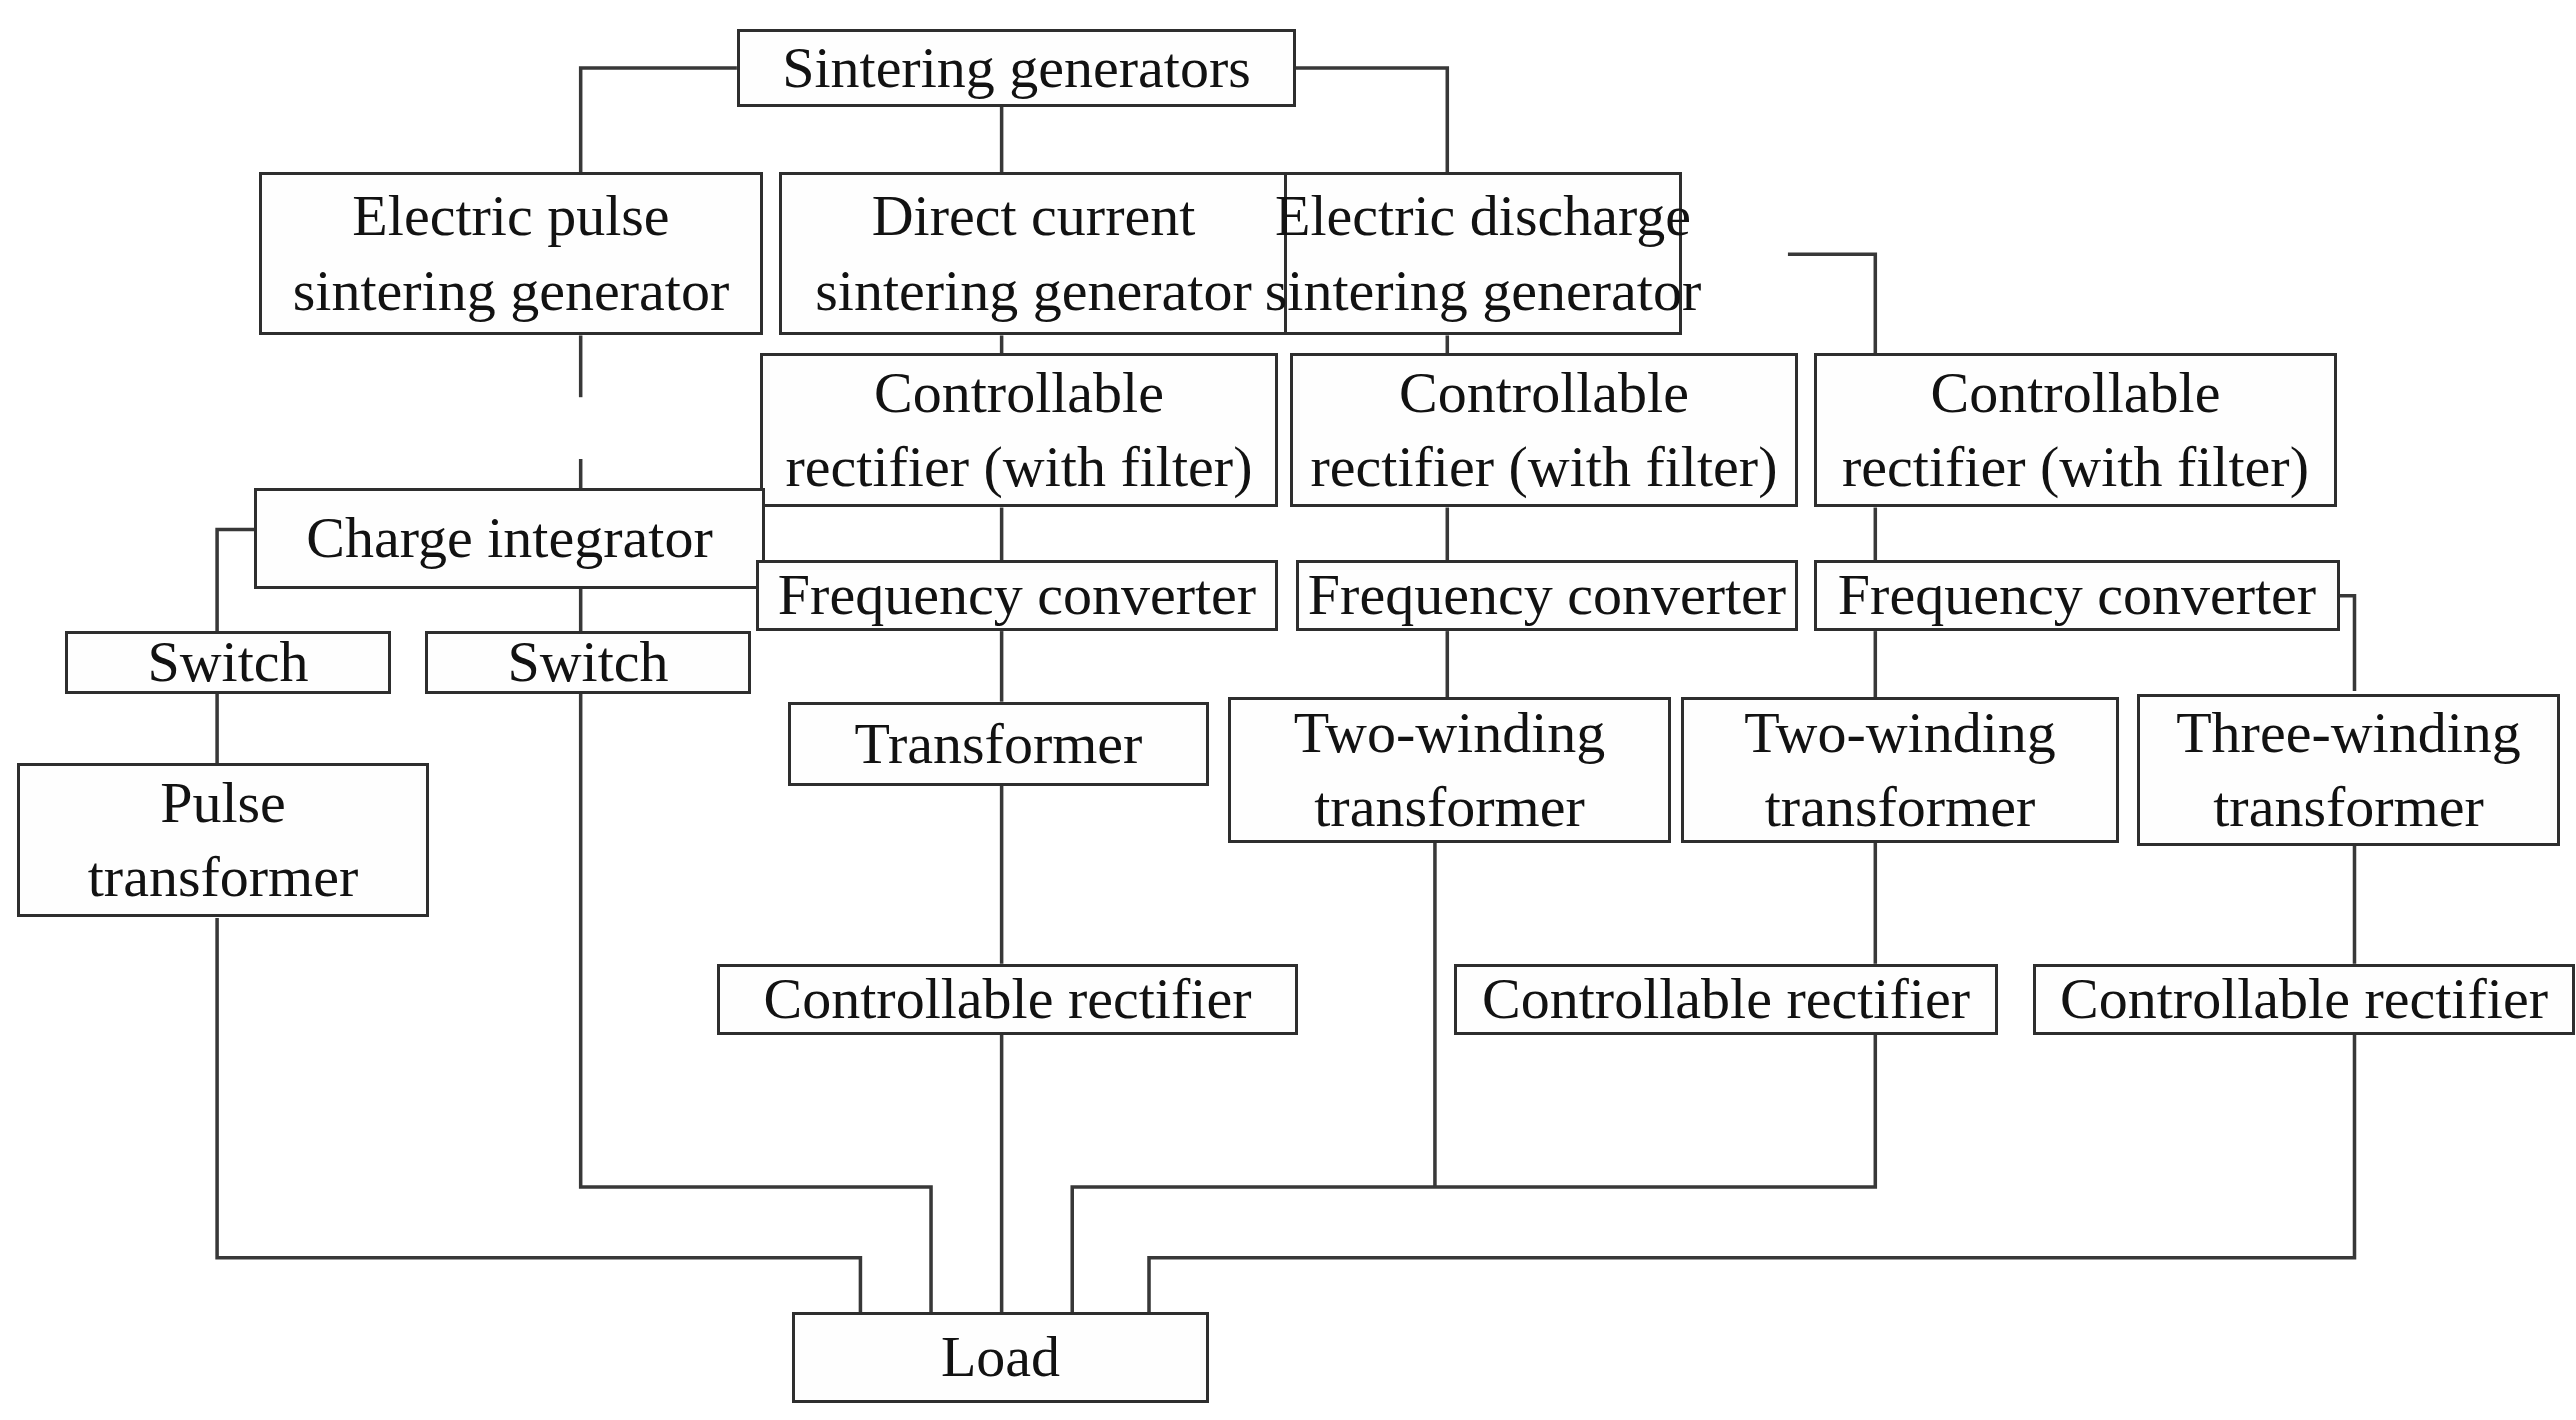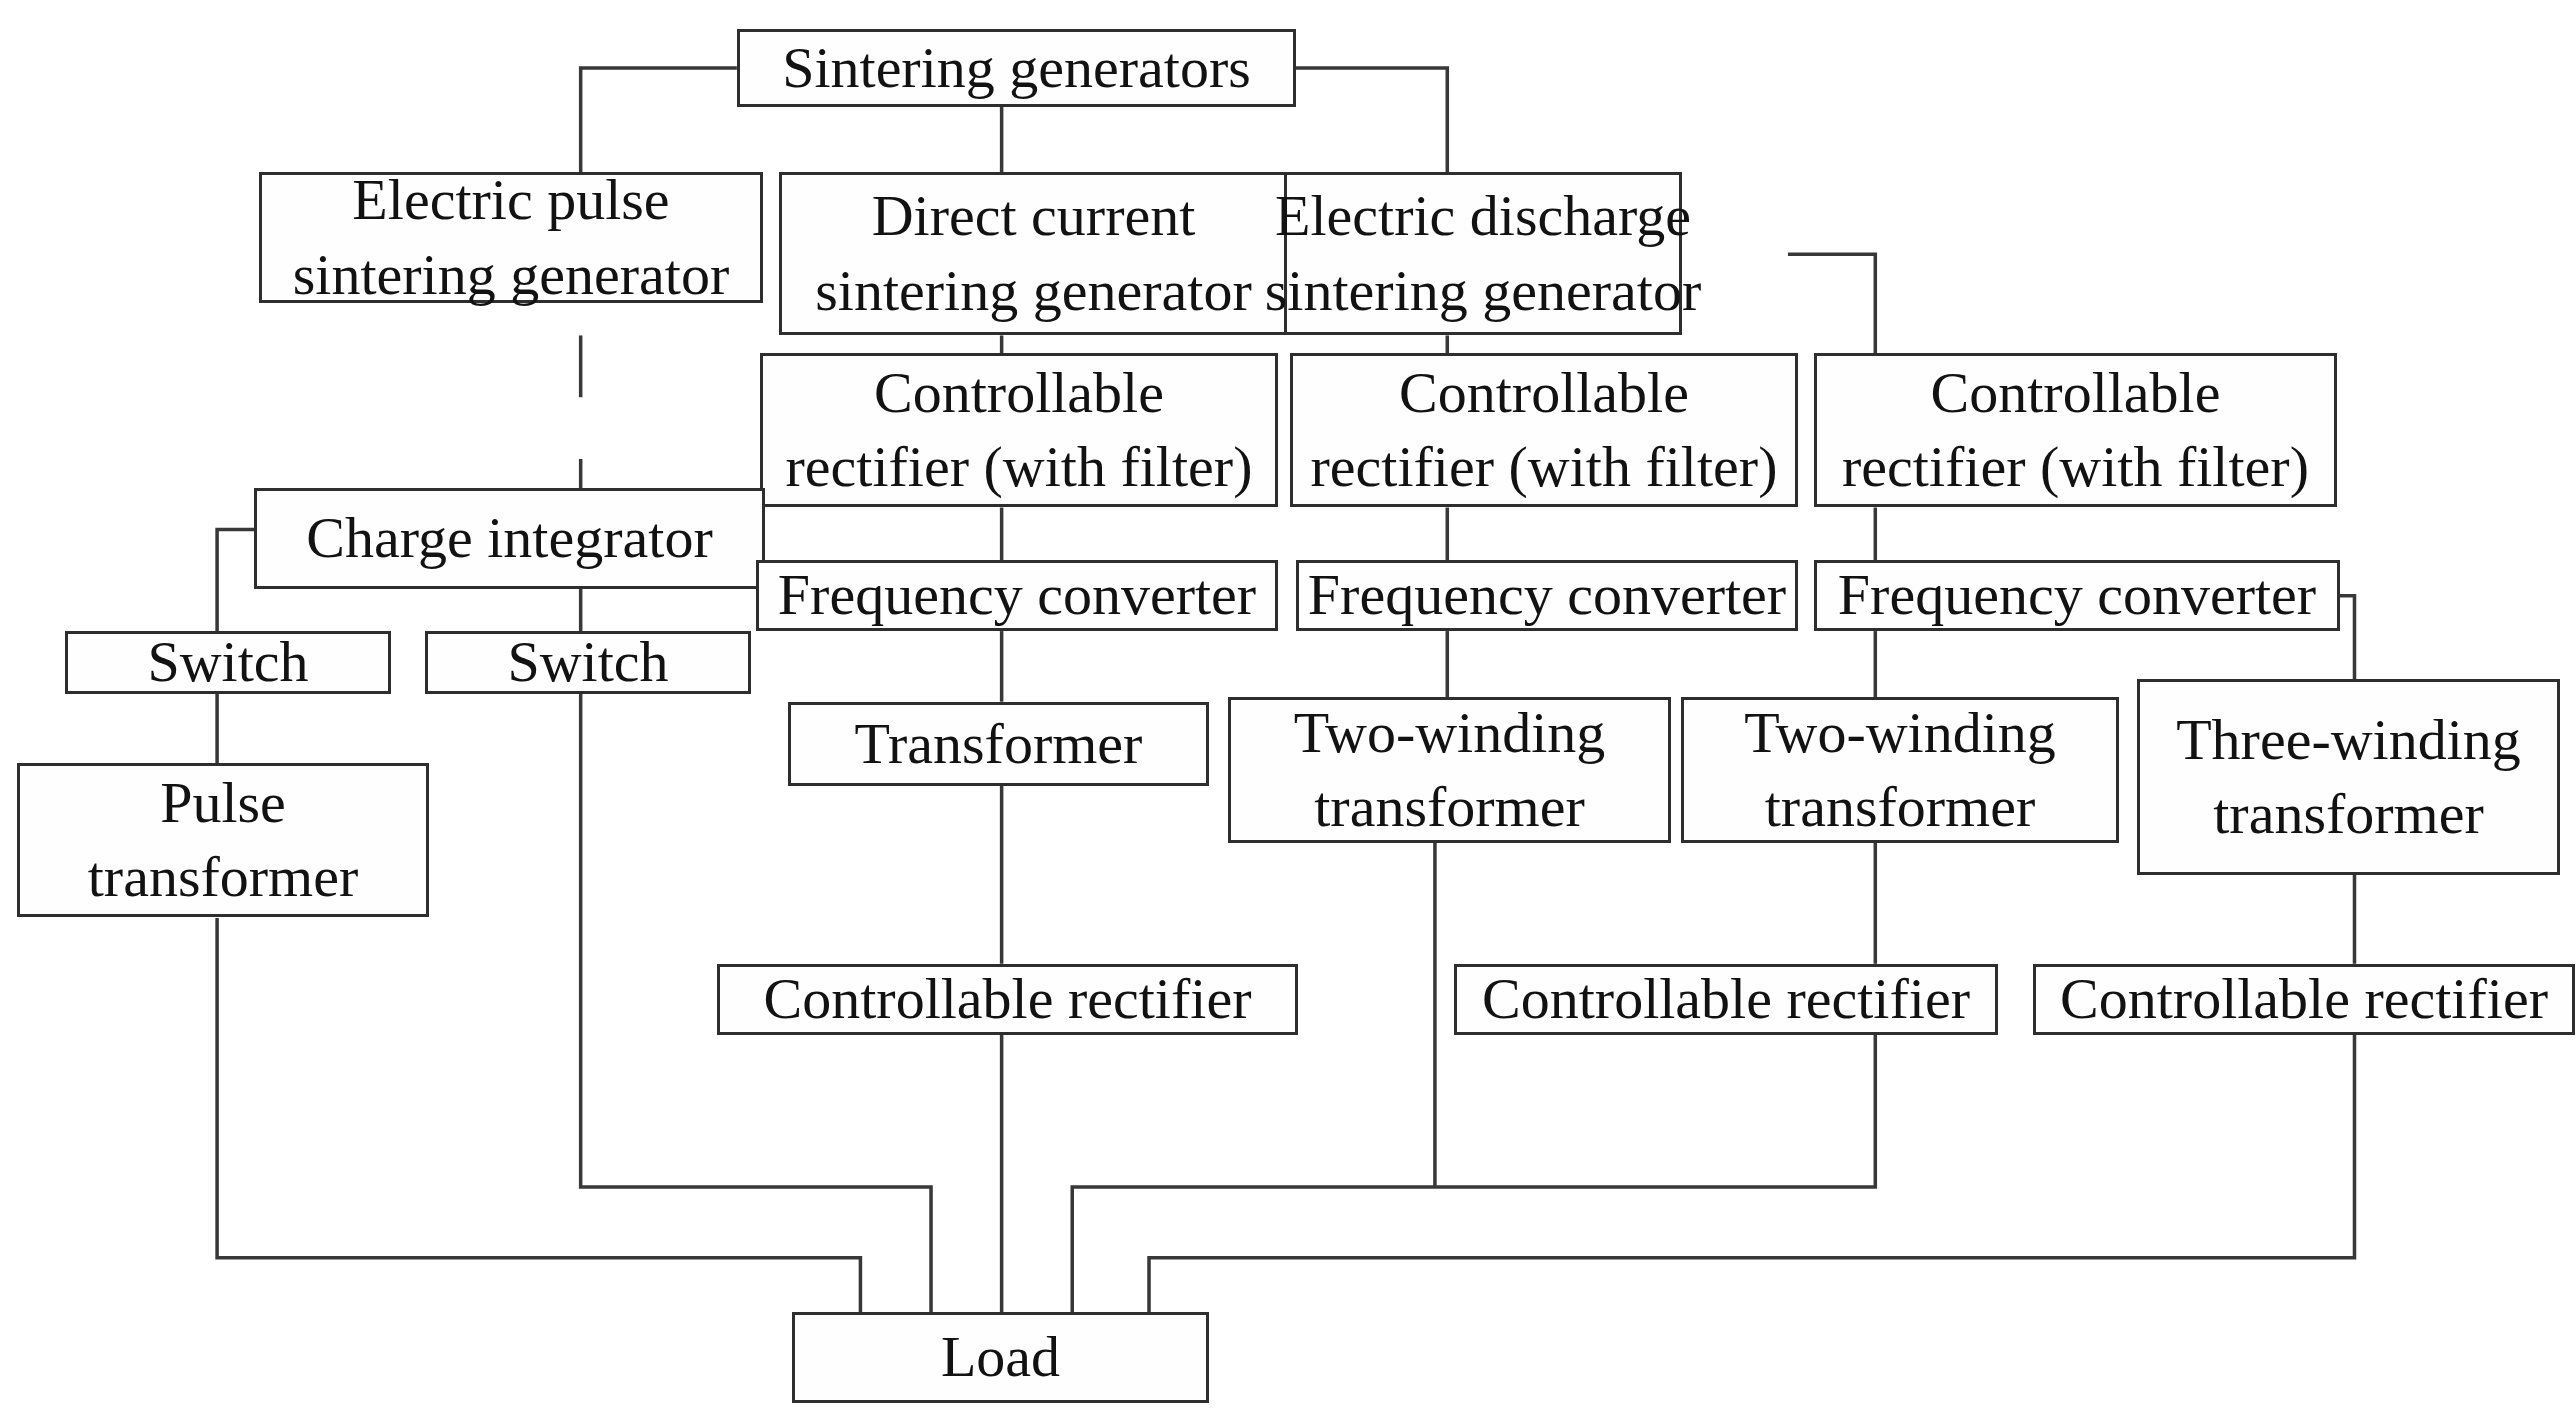--- a/index.html
+++ b/index.html
@@ -17,37 +17,37 @@
     box-sizing:border-box;
     border:3.5px solid #2e2e2e;
     background:#fefefe;
     display:flex;align-items:center;justify-content:center;
     text-align:center;
     font-size:58px;line-height:1.28;color:#121212;
     white-space:pre;
   }
   
   .n-sint   {left:737px;  top:29px;   width:559px; height:78px;}
-  .n-epg    {left:259px;  top:172px;  width:504px; height:131px;}
+  .n-epg    {left:259px;  top:172px;  width:504px; height:163px;}
   .n-dcg    {left:779px;  top:172px;  width:509px; height:163px;}
   .n-edg    {left:1284px; top:172px;  width:398px; height:163px;}
   .n-crf1   {left:760px;  top:353px;  width:518px; height:154px;}
   .n-crf2   {left:1290px; top:353px;  width:508px; height:154px;}
   .n-crf3   {left:1814px; top:353px;  width:523px; height:154px;}
   .n-chu    {left:259px;  top:397px;  width:499px; height:62px;}
   .n-chi    {left:254px;  top:488px;  width:511px; height:101px;}
   .n-fc1    {left:756px;  top:560px;  width:522px; height:71px;}
   .n-fc2    {left:1296px; top:560px;  width:502px; height:71px;}
   .n-fc3    {left:1814px; top:560px;  width:526px; height:71px;}
   .n-sw1    {left:65px;   top:631px;  width:326px; height:63px;}
   .n-sw2    {left:425px;  top:631px;  width:326px; height:63px;}
   .n-tr     {left:788px;  top:702px;  width:421px; height:84px;}
   .n-tw1    {left:1228px; top:697px;  width:443px; height:146px;}
   .n-tw2    {left:1681px; top:697px;  width:438px; height:146px;}
-  .n-thw    {left:2137px; top:679px;  width:423px; height:196px;}
+  .n-thw    {left:2137px; top:694px;  width:423px; height:152px;}
   .n-pt     {left:17px;   top:763px;  width:412px; height:154px;}
   .n-cr1    {left:717px;  top:964px; width:581px; height:71px;}
   .n-cr2    {left:1454px; top:964px; width:544px; height:71px;}
   .n-cr3    {left:2033px; top:964px; width:542px; height:71px;}
   .n-load   {left:792px;  top:1312px; width:417px; height:91px;text-align:right;}
 </style>
 </head>
 <body>
 
 <div class="canvas">

